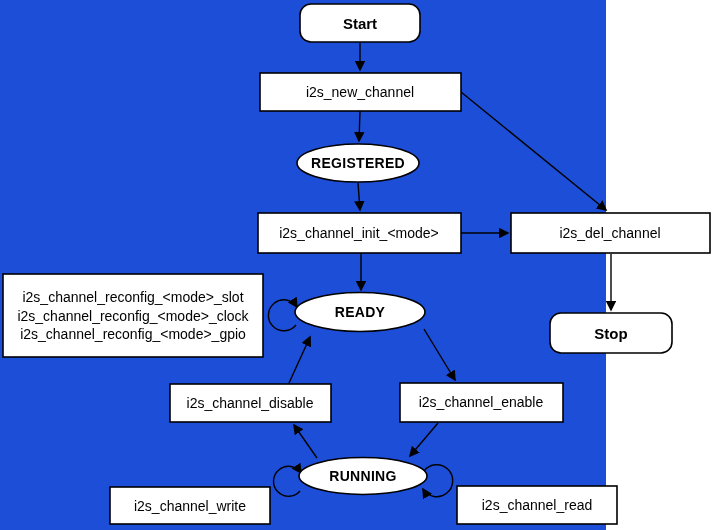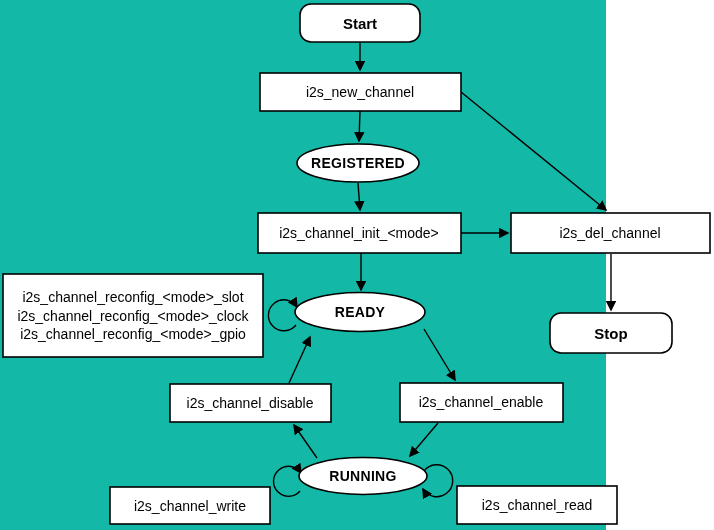--- a/index.html
+++ b/index.html
@@ -4,21 +4,21 @@
 <style>
   html, body {
     margin: 0;
     padding: 0;
     background: #ffffff;
   }
   .canvas {
     position: relative;
     width: 606px;
     height: 530px;
-    background: #14b8a6;
+    background: #1d4ed8;
     font-family: "Liberation Sans", sans-serif;
     text-align: right;
   }
   svg text {
     font-family: "Liberation Sans", sans-serif;
     font-size: 14px;
     fill: #000000;
   }
   svg text.bold {
     font-weight: bold;

